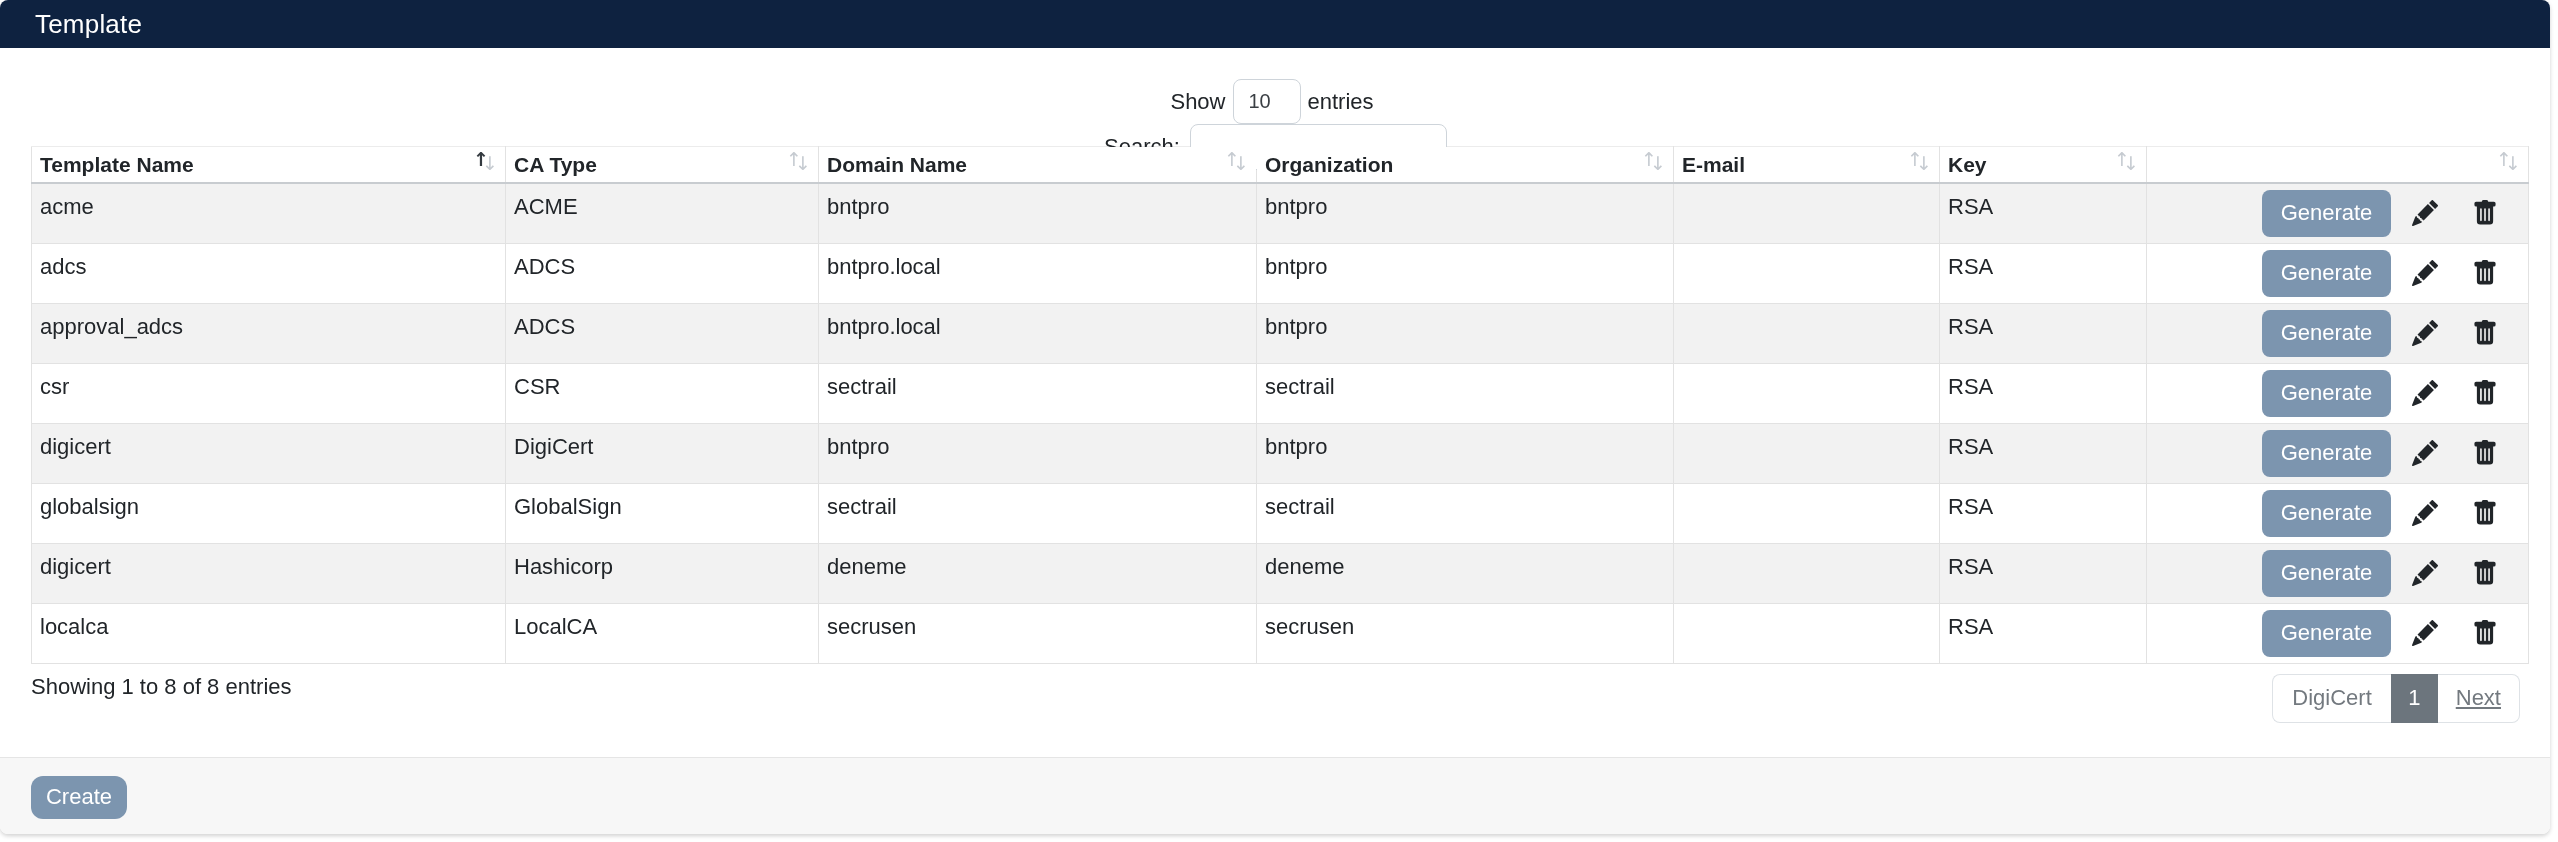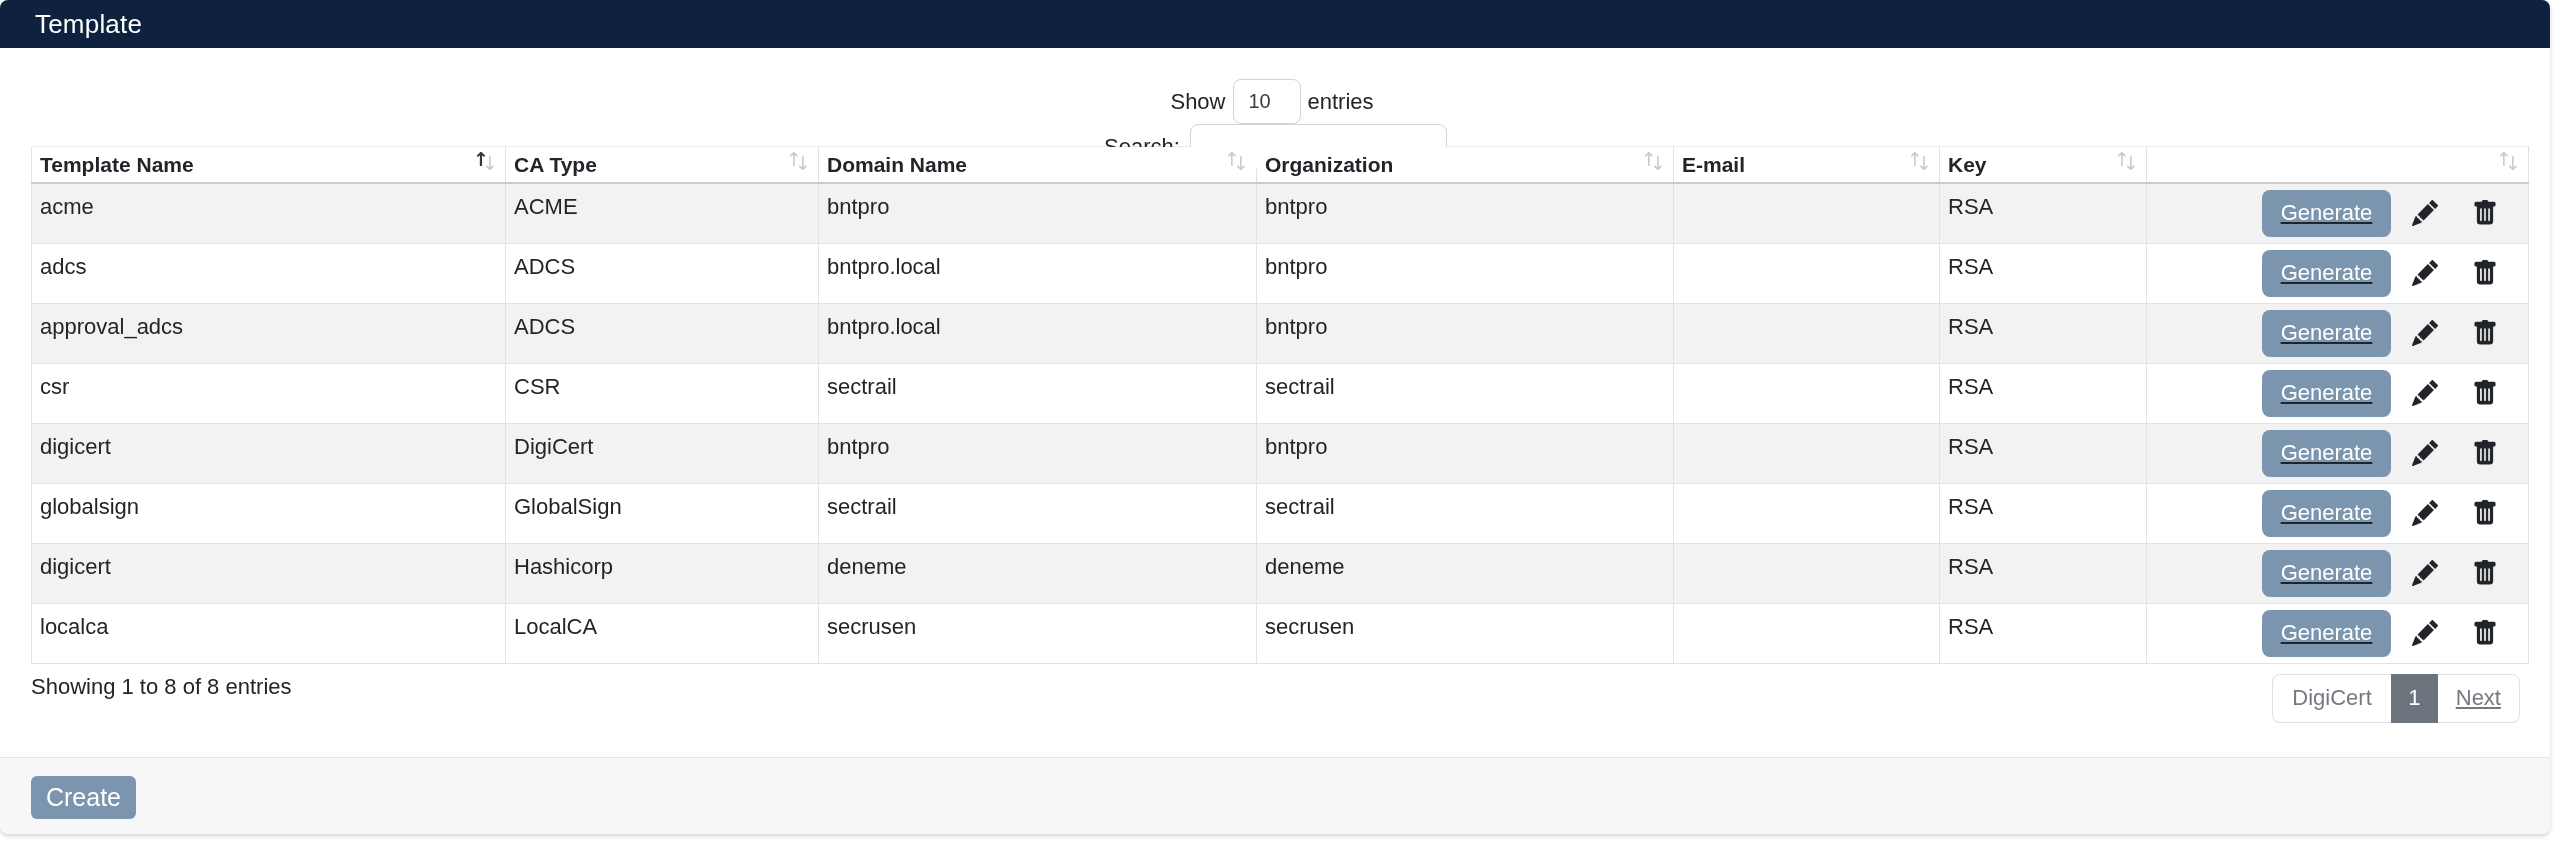--- a/index.html
+++ b/index.html
@@ -83,21 +83,20 @@
     padding: 9px 8px 0 8px;
     line-height: 1.25;
   }
   tbody tr:nth-child(odd) td { background: #f2f2f2; }
   tbody tr:nth-child(even) td { background: #ffffff; }
   tbody td.actions-cell { padding: 0; }
   .actions {
     height: 59px;
     display: flex; align-items: center; justify-content: flex-end;
     padding-right: 30px;
-    text-decoration: underline;
   }
   .generate-btn {
     width: 129px; height: 47px;
     background: #7c95af; color: #fff;
     border: none; border-radius: 8px;
     font-size: 22px; font-family: inherit;
     cursor: pointer;
   }
   .icon-btn {
     background: none; border: none; padding: 0; cursor: pointer;
@@ -124,24 +123,24 @@
 
   
   .card-footer {
     height: 80px;
     background: #f7f7f7;
     border-top: 1px solid #e5e5e5;
     display: flex; align-items: center;
     padding-left: 31px;
   }
   .create-btn {
-    width: 105px; height: 43px;
+    width: 96px; height: 43px;
     background: #7c95af; color: #fff;
-    border: none; border-radius: 6px;
-    font-size: 25px; font-family: inherit;
+    border: none; border-radius: 12px;
+    font-size: 22px; font-family: inherit;
     cursor: pointer;
   }
 </style>
 </head>
 <body>
 
 <div class="card">
 
   <div class="card-header">
     <span class="card-title">Template</span>

